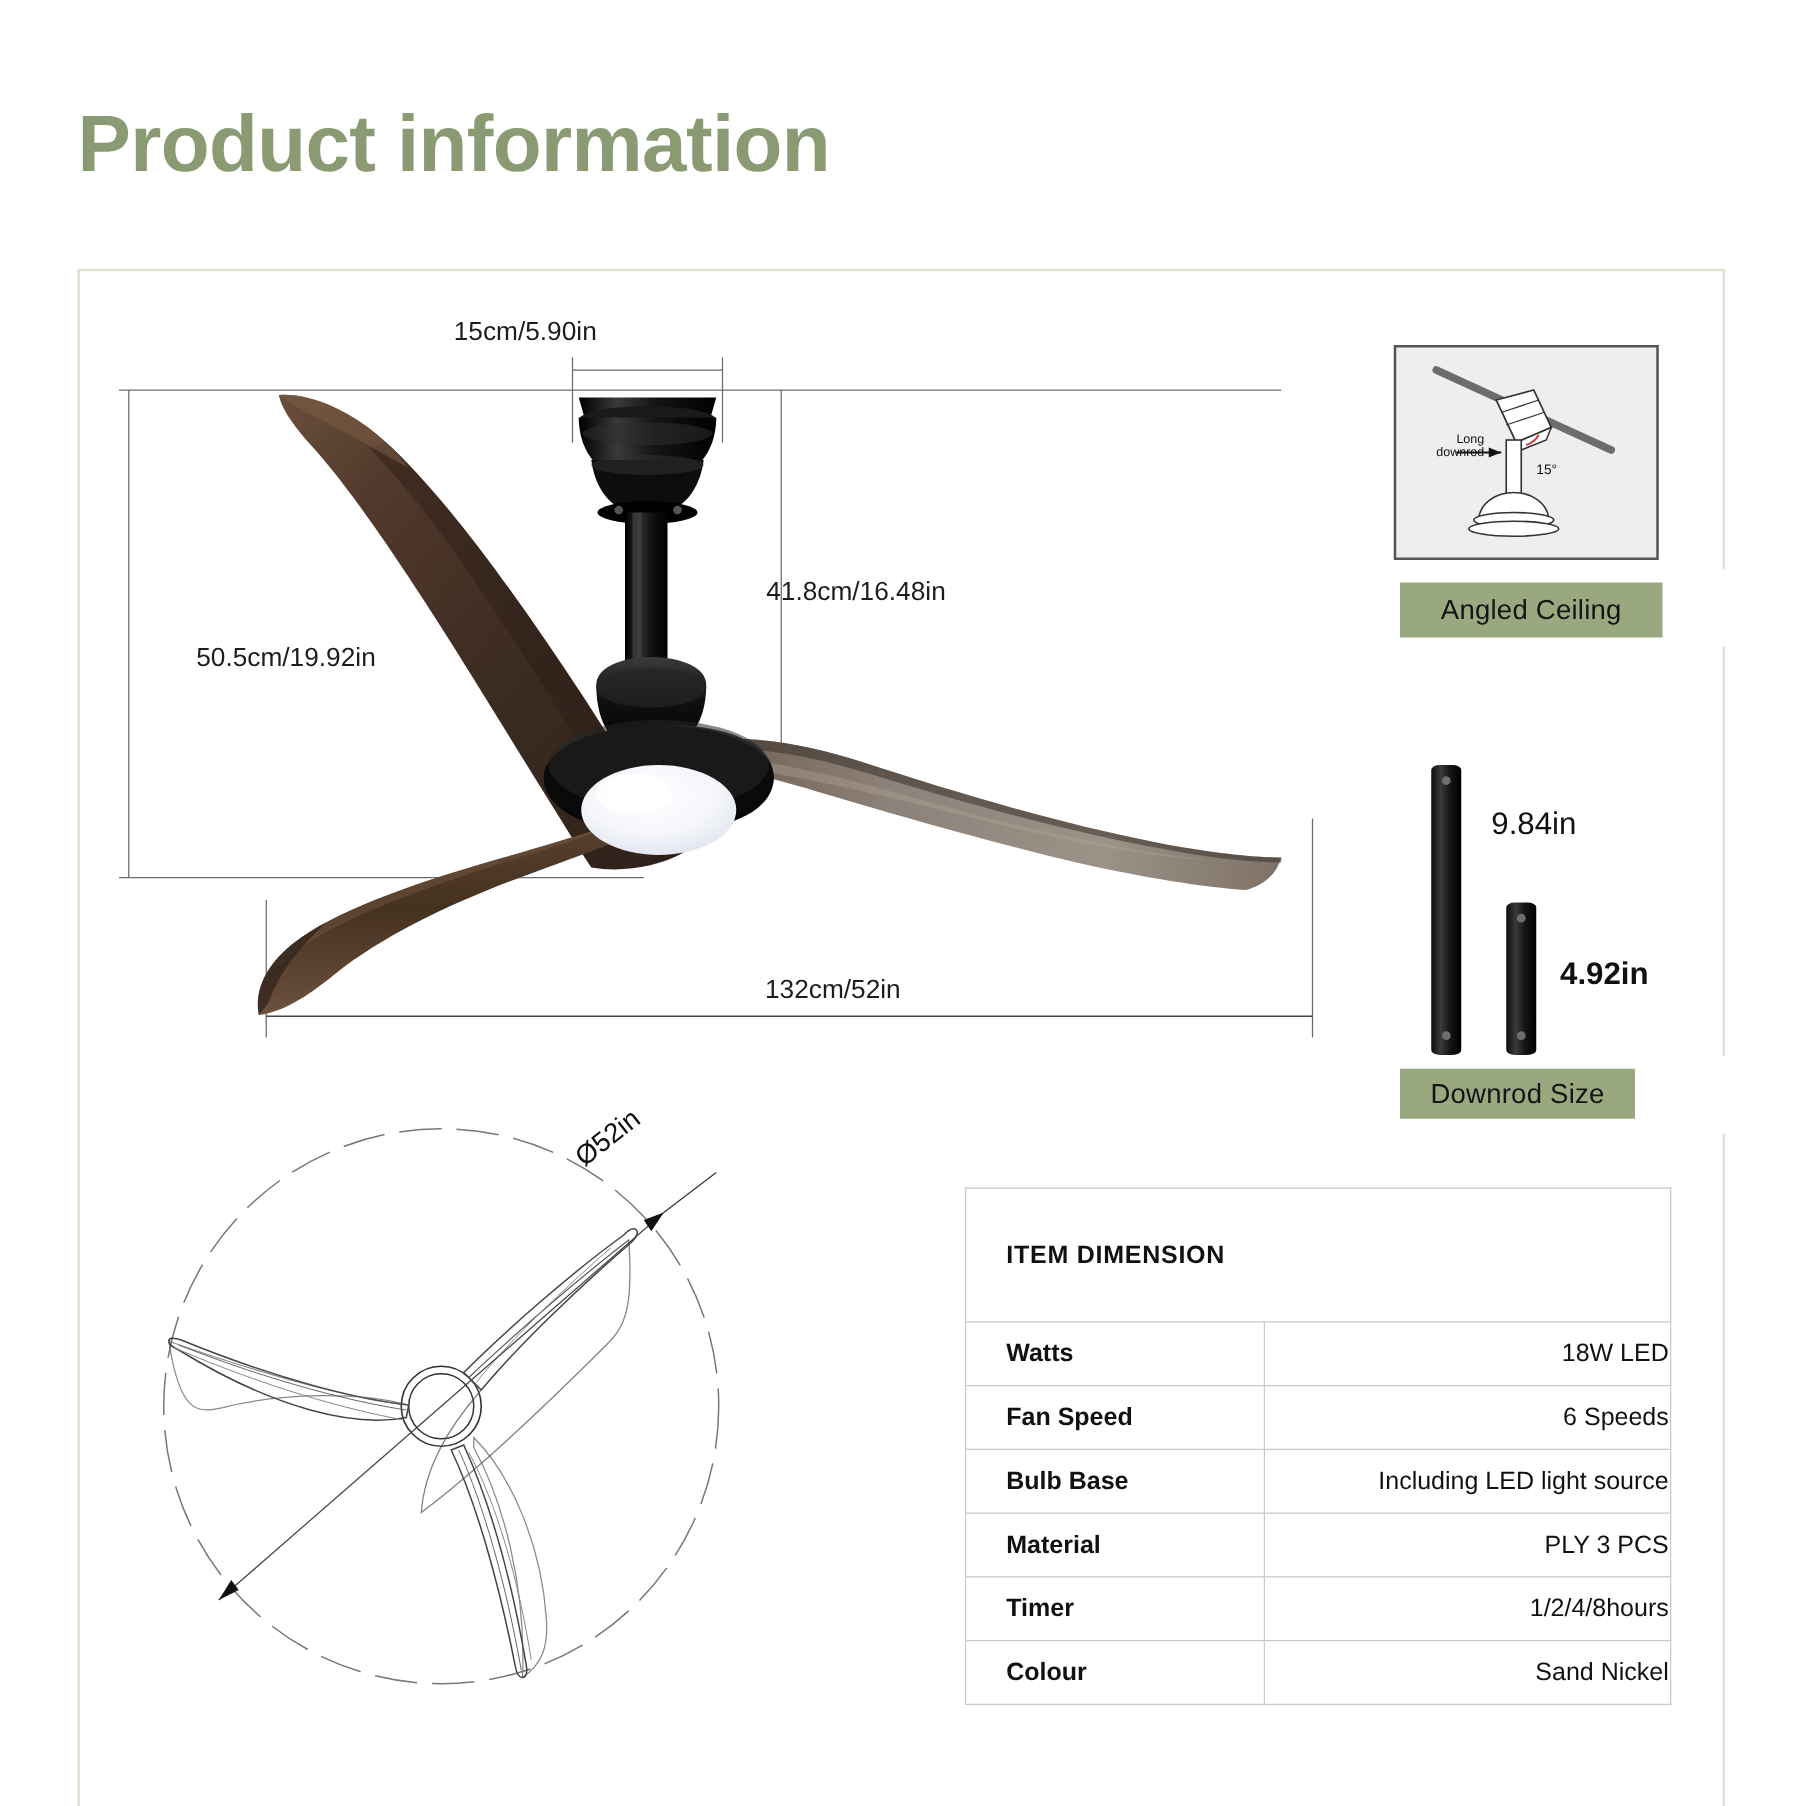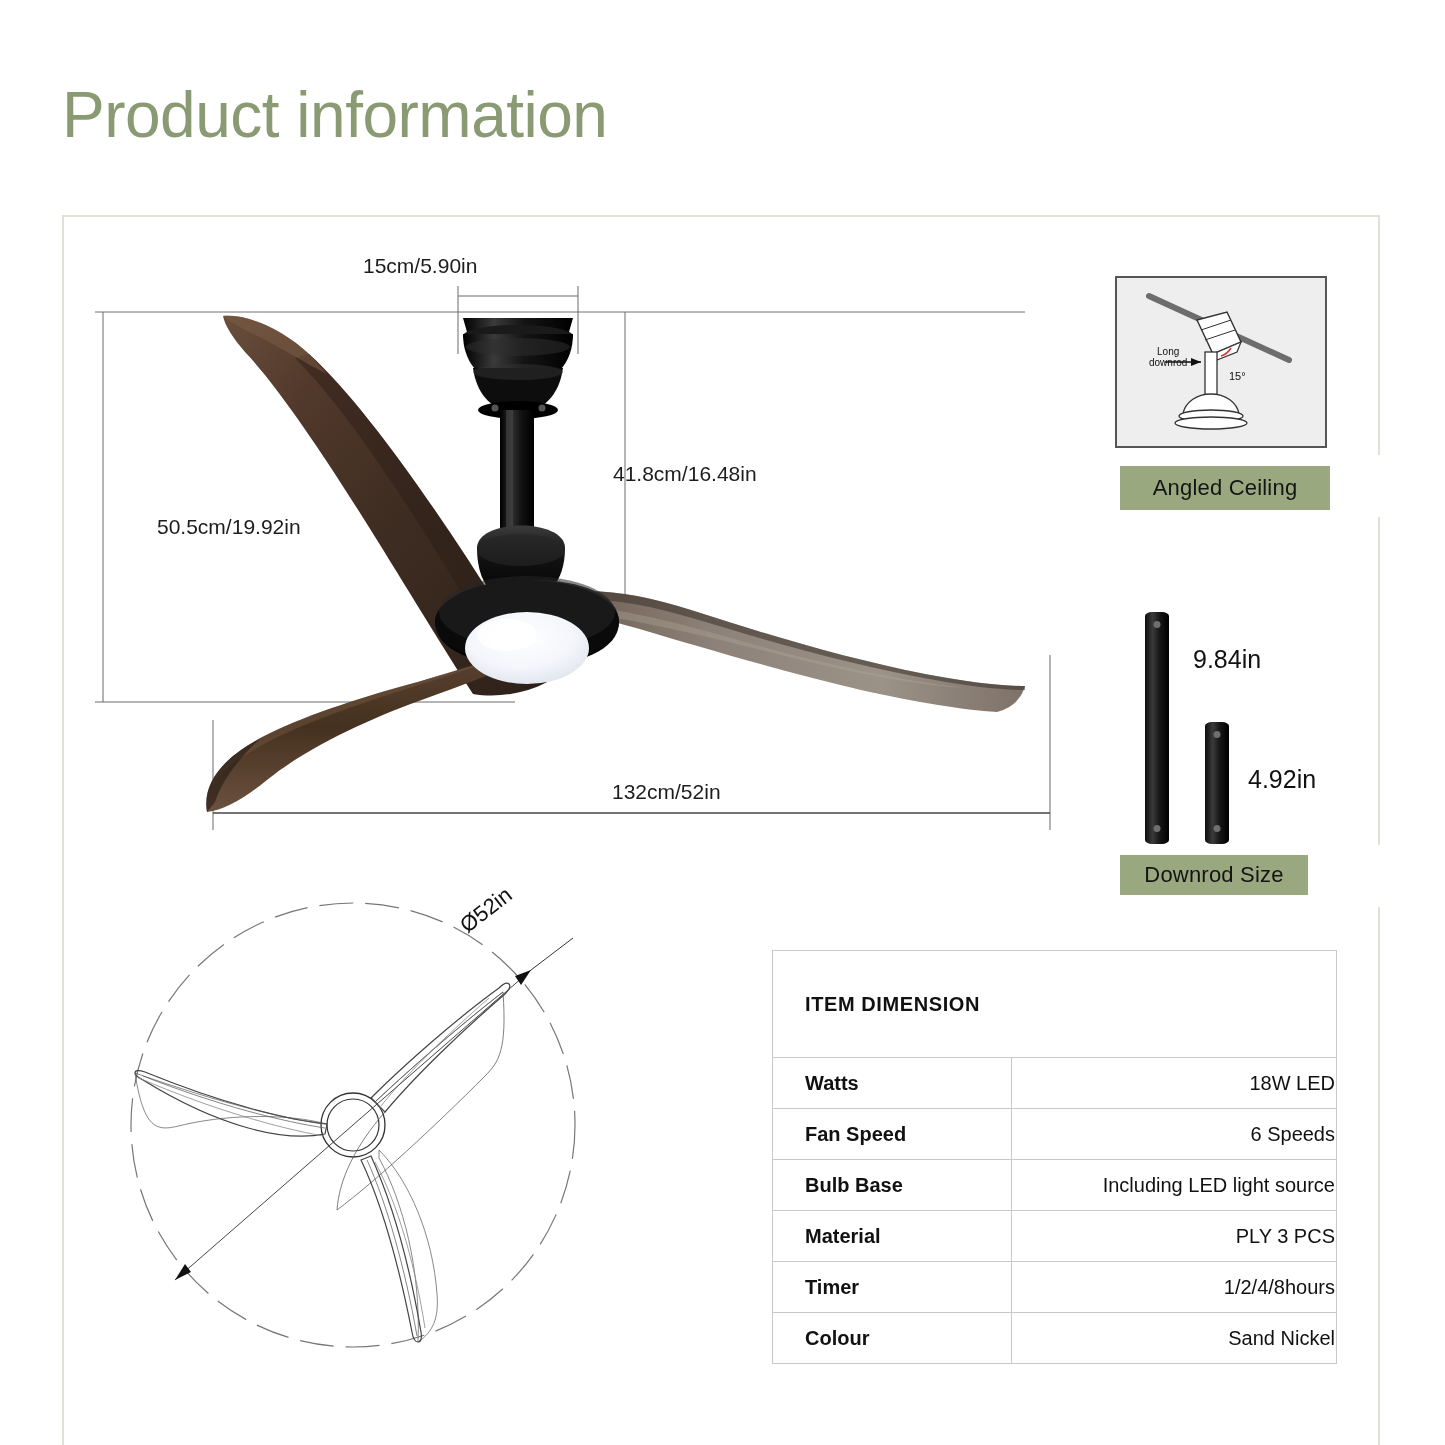--- a/index.html
+++ b/index.html
@@ -4,21 +4,21 @@
 <style>
   html,body{margin:0;padding:0;}
   body{
     width:1445px;height:1445px;
     background:#ffffff;
     font-family:"Liberation Sans", sans-serif;
     position:relative;overflow:hidden;
   }
   .page-title{
     position:absolute;left:62px;top:78px;
-    font-size:64px;font-weight:400;
+    font-size:64px;font-weight:700;
     color:#8a9a72;letter-spacing:-0.5px;
     white-space:nowrap;
     text-align:right;
   }
   
   .frame{
     position:absolute;left:62px;top:215px;
     width:1318px;height:1262px;
     border:2px solid #dfe3d4;
     box-sizing:border-box;
@@ -242,33 +242,33 @@
 
     <rect x="88" y="74" width="12" height="44" fill="#fff" stroke="#333" stroke-width="1.3"></rect>
 
     <path d="M66,136 C68,124 80,116 94,116 C108,116 120,124 122,136 Z" fill="#fff" stroke="#333" stroke-width="1.3"></path>
     <ellipse cx="94" cy="138" rx="32" ry="6" fill="#fff" stroke="#333" stroke-width="1.3"></ellipse>
     <ellipse cx="94" cy="145" rx="36" ry="6" fill="#fff" stroke="#333" stroke-width="1.3"></ellipse>
 
     <line x1="48" y1="84" x2="84" y2="84" stroke="#111" stroke-width="1.6"></line>
     <polygon points="84,84 74,80 74,88" fill="#111"></polygon>
   </svg>
-  <div style="position:absolute;left:32px;top:68px;font-size:10px;line-height:11px;color:#111;text-align:center;">
+  <div style="position:absolute;left:32px;top:68px;font-size:10px;line-height:11px;color:#111;text-align:right;">
     <span>Long</span><br>
     <span>downrod</span>
   </div>
   <div style="position:absolute;left:112px;top:92px;font-size:11px;color:#111;">15°</div>
 </div>
 <div class="cap-chip cap-ac">Angled Ceiling</div>
 
 <div class="rod" style="left:1145px;top:612px;width:24px;height:232px;"></div>
 <div class="rod-label" style="left:1193px;top:645px;">9.84in</div>
 
 <div class="rod" style="left:1205px;top:722px;width:24px;height:122px;"></div>
-<div class="rod-label" style="left:1248px;top:765px;">4.92in</div>
+<div class="rod-label" style="left:1248px;top:765px;font-weight:bold;">4.92in</div>
 
 <div class="cap-chip cap-dr">Downrod Size</div>
 
 <div class="circle-view">
   <svg width="530" height="490" viewBox="0 0 530 490">
 
     <circle cx="250" cy="245" r="222" fill="none" stroke="#777" stroke-width="1.2" stroke-dasharray="34 12"></circle>
 
     <circle cx="250" cy="245" r="32" fill="none" stroke="#333" stroke-width="1.3"></circle>
     <circle cx="250" cy="245" r="26" fill="none" stroke="#333" stroke-width="1.2"></circle>

